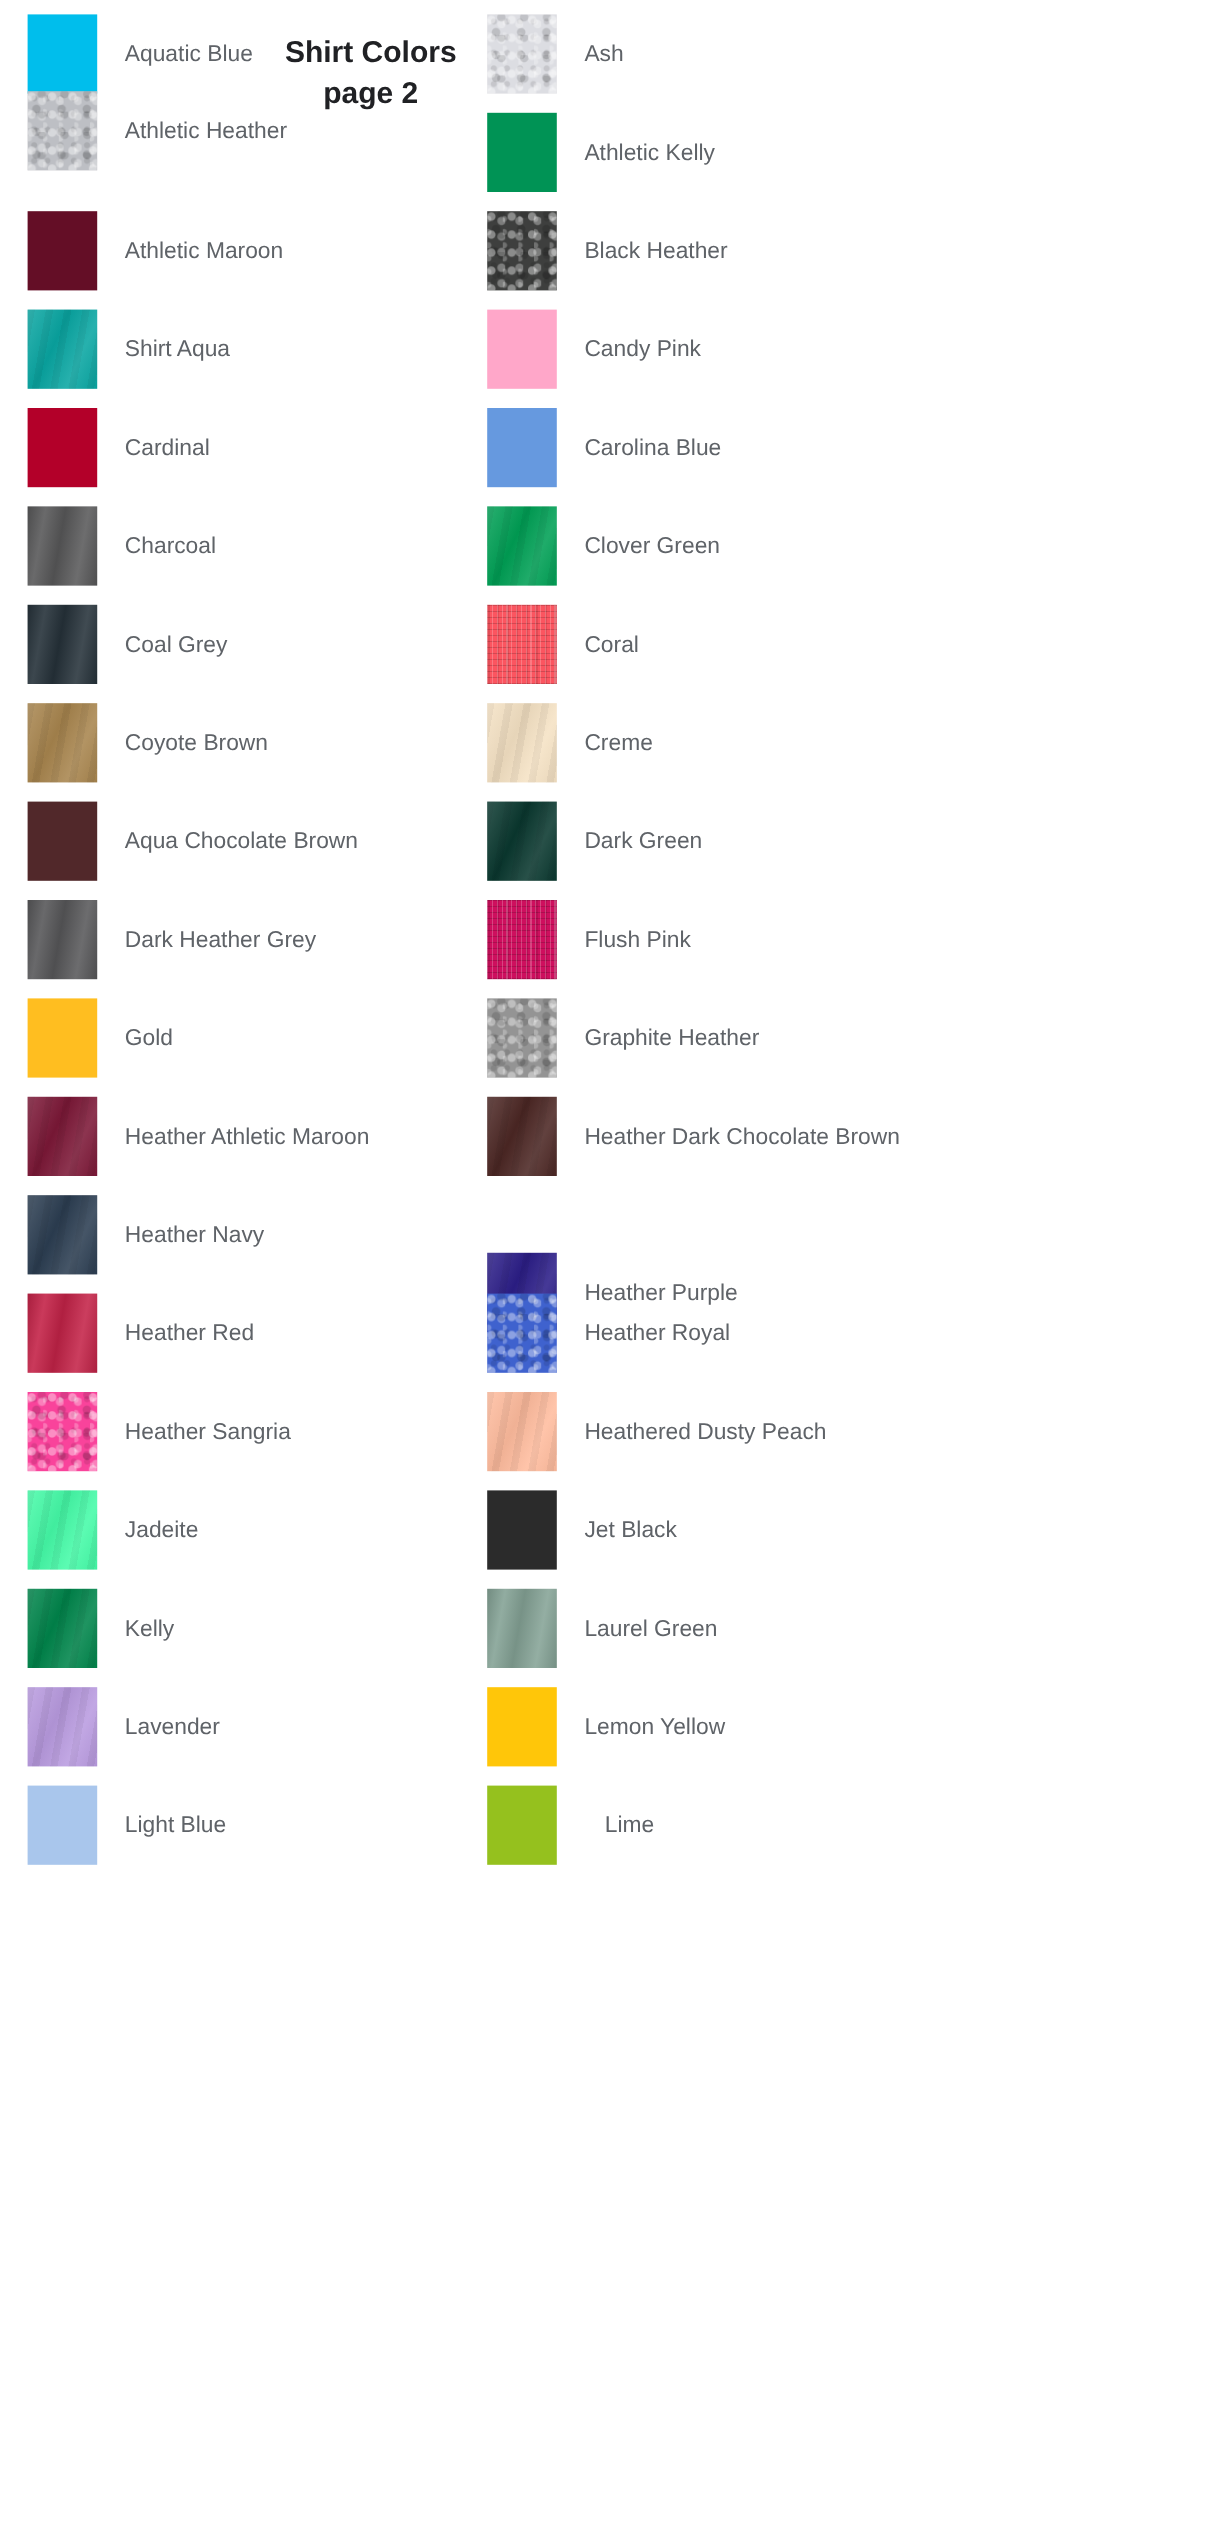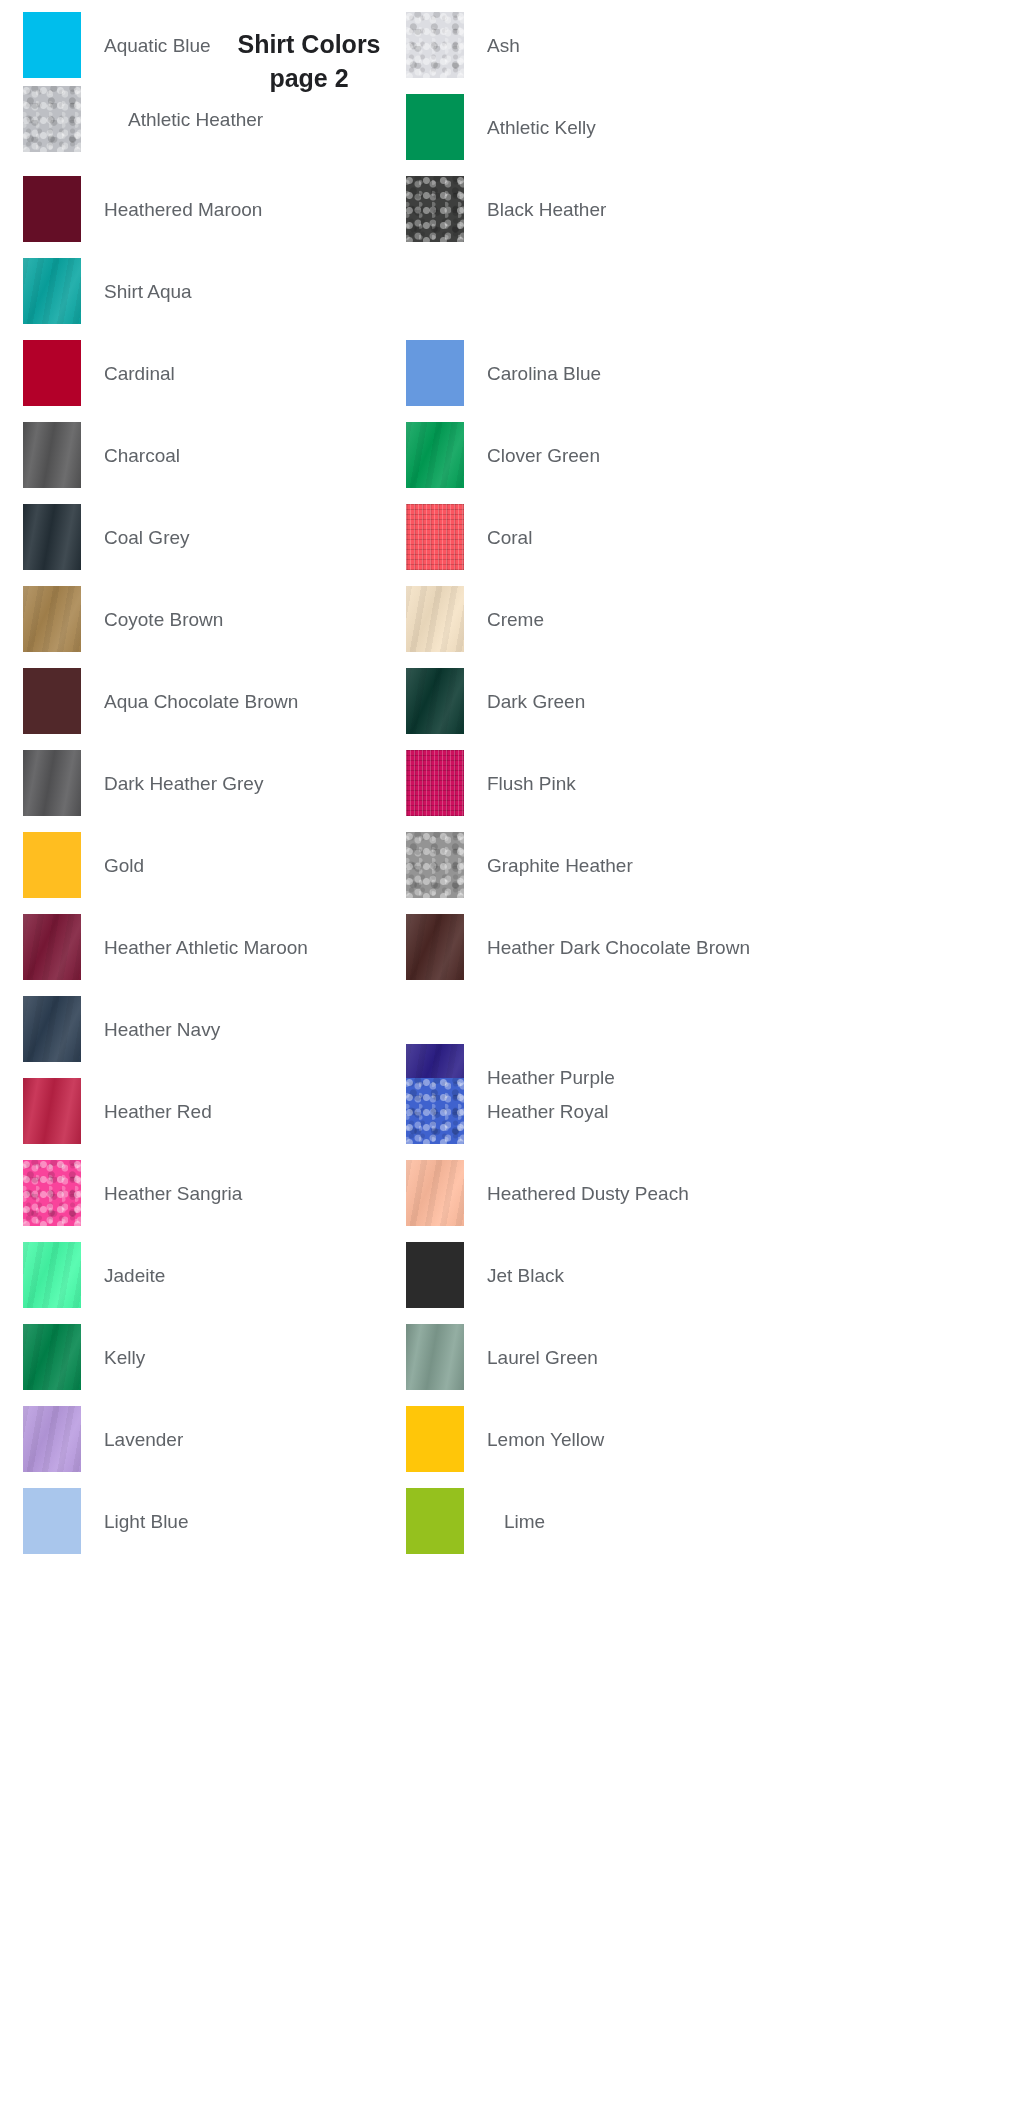--- a/index.html
+++ b/index.html
@@ -94,39 +94,43 @@
 
 <div id="swatch-grid">
     <div class="swatch-row col-left" style="top: 12px;">
       <div class="swatch-chip " style="background-color: rgb(0, 190, 236); width: 58px; height: 66px;"></div>
       <span class="swatch-label">Aquatic Blue</span>
     </div>
     <div class="swatch-row col-right" style="top: 12px;">
       <div class="swatch-chip tex-heather" style="background-color: rgb(220, 221, 226); width: 58px; height: 66px;"></div>
       <span class="swatch-label">Ash</span>
     </div>
-    <div class="swatch-row col-left" style="top: 86px; gap: 24px;">
+    <div class="swatch-row col-left" style="top: 76px;">
       <div class="swatch-chip tex-heather" style="background-color: rgb(189, 191, 196); width: 58px; height: 66px;"></div>
       <span class="swatch-label">Athletic Heather</span>
     </div>
     <div class="swatch-row col-right" style="top: 94px;">
       <div class="swatch-chip " style="background-color: rgb(0, 147, 85); width: 58px; height: 66px;"></div>
       <span class="swatch-label">Athletic Kelly</span>
     </div>
     <div class="swatch-row col-left" style="top: 176px;">
       <div class="swatch-chip " style="background-color: rgb(100, 14, 38); width: 58px; height: 66px;"></div>
-      <span class="swatch-label">Heathered Maroon</span>
+      <span class="swatch-label">Athletic Maroon</span>
     </div>
     <div class="swatch-row col-right" style="top: 176px;">
       <div class="swatch-chip tex-heather" style="background-color: rgb(62, 63, 62); width: 58px; height: 66px;"></div>
       <span class="swatch-label">Black Heather</span>
     </div>
     <div class="swatch-row col-left" style="top: 258px;">
       <div class="swatch-chip tex-soft" style="background-color: rgb(9, 166, 162); width: 58px; height: 66px;"></div>
       <span class="swatch-label">Shirt Aqua</span>
+    </div>
+    <div class="swatch-row col-right" style="top: 258px;">
+      <div class="swatch-chip " style="background-color: rgb(255, 167, 201); width: 58px; height: 66px;"></div>
+      <span class="swatch-label">Candy Pink</span>
     </div>
     <div class="swatch-row col-left" style="top: 340px;">
       <div class="swatch-chip " style="background-color: rgb(179, 0, 41); width: 58px; height: 66px;"></div>
       <span class="swatch-label">Cardinal</span>
     </div>
     <div class="swatch-row col-right" style="top: 340px;">
       <div class="swatch-chip " style="background-color: rgb(102, 153, 223); width: 58px; height: 66px;"></div>
       <span class="swatch-label">Carolina Blue</span>
     </div>
     <div class="swatch-row col-left" style="top: 422px;">

